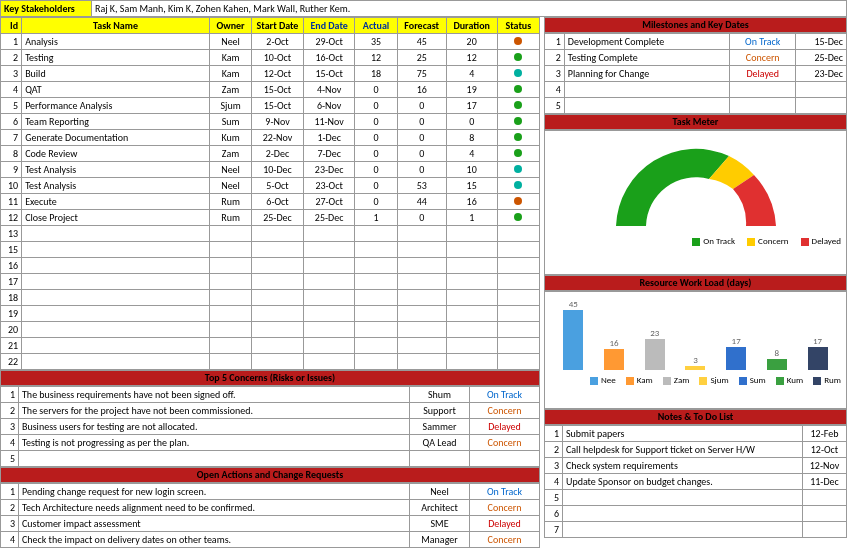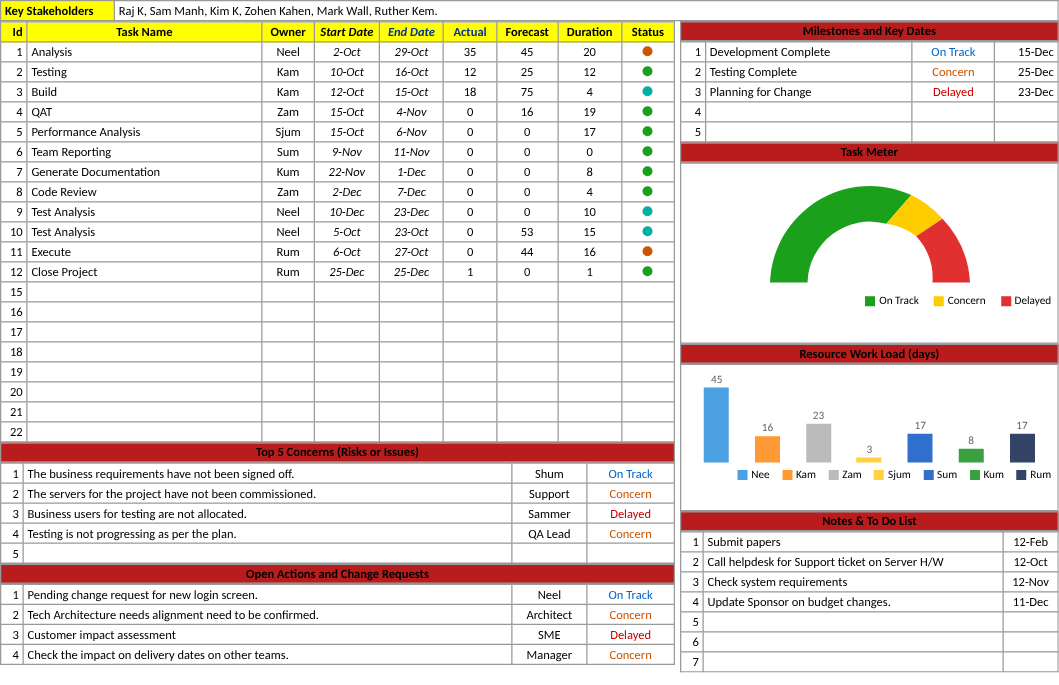--- a/index.html
+++ b/index.html
@@ -15,21 +15,21 @@
   .right-col { width: 303px; margin-left: 4px; }
   table { border-collapse: collapse; width: 100%; }
   td, th { border: 1px solid #999; padding: 1px 3px; height: 16px; font-size: 10px; }
   .hdr-yellow { background: #ffff00; font-weight: bold; text-align: center; }
   .hdr-blue { background: #ffff00; color: #003399; font-weight: bold; text-align: center; }
   .key-stake-label { background: #ffff00; font-weight: bold; width: 91px; }
   .key-stake-val { text-align: left; }
   .task-id { width: 18px; text-align: right; }
   .task-name { width: 160px; }
   .owner-col { width: 36px; text-align: center; }
-  .date-col { width: 44px; text-align: center; font-style: italic; }
+  .date-col { width: 44px; text-align: center; }
   .num-col { width: 36px; text-align: center; }
   .status-dot { display:inline-block; width:8px; height:8px; border-radius:50%; }
   .dot-green { background:#1aa01a; }
   .dot-cyan  { background:#00b0a0; }
   .dot-orange{ background:#cc5500; }
   .section-bar { background:#b91c1c; font-weight:bold; text-align:center; height:16px; border:1px solid #999; font-size:10px; }
   .status-ontrack { color:#0066cc; text-align:center; }
   .status-concern { color:#cc5500; text-align:center; }
   .status-delayed { color:#cc0000; text-align:center; }
   .milestone-name { width: 150px; }
@@ -204,20 +204,31 @@
             <td class="task-name">Close Project</td>
             <td class="owner-col">Rum</td>
             <td class="date-col">25-Dec</td>
             <td class="date-col">25-Dec</td>
             <td class="num-col">1</td>
             <td class="num-col">0</td>
             <td class="num-col">1</td>
             <td class="num-col"><span class="status-dot dot-green"></span></td>
           </tr>
           <tr>
+            <td class="task-id">13</td>
+            <td class="task-name"></td>
+            <td class="owner-col"></td>
+            <td class="date-col"></td>
+            <td class="date-col"></td>
+            <td class="num-col"></td>
+            <td class="num-col"></td>
+            <td class="num-col"></td>
+            <td class="num-col"></td>
+          </tr>
+          <tr>
             <td class="task-id">15</td>
             <td class="task-name"></td>
             <td class="owner-col"></td>
             <td class="date-col"></td>
             <td class="date-col"></td>
             <td class="num-col"></td>
             <td class="num-col"></td>
             <td class="num-col"></td>
             <td class="num-col"></td>
           </tr>

